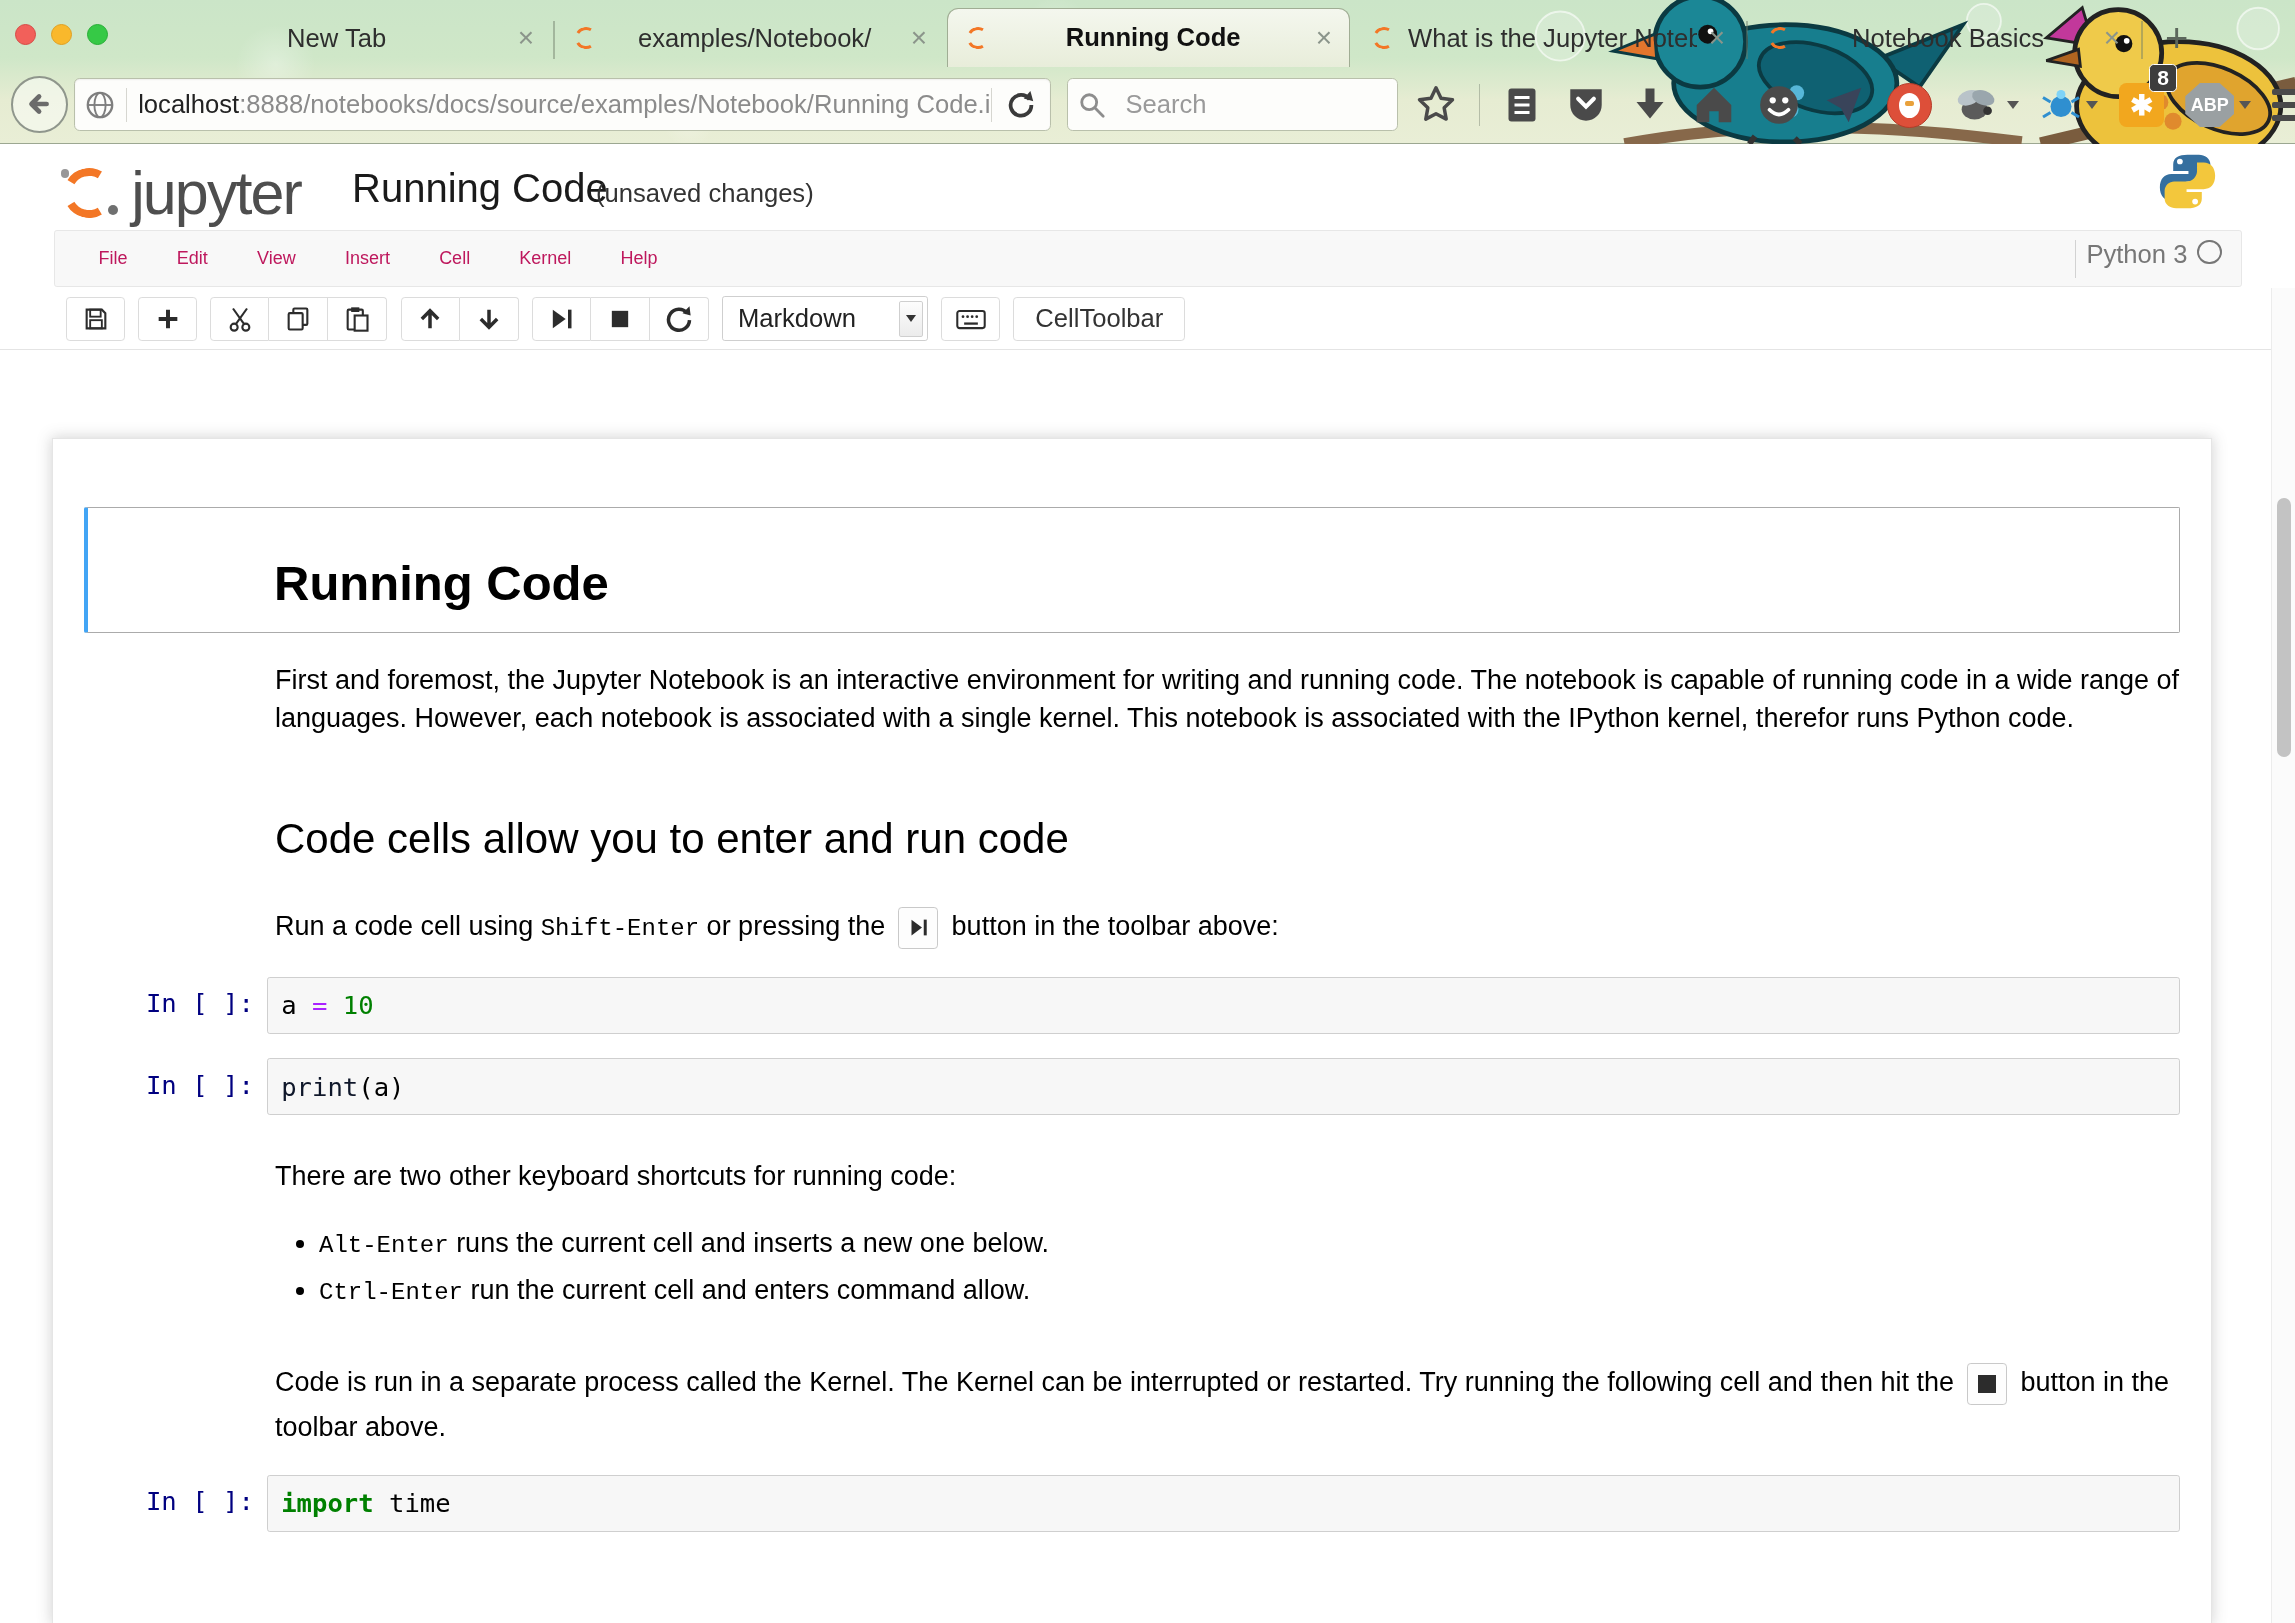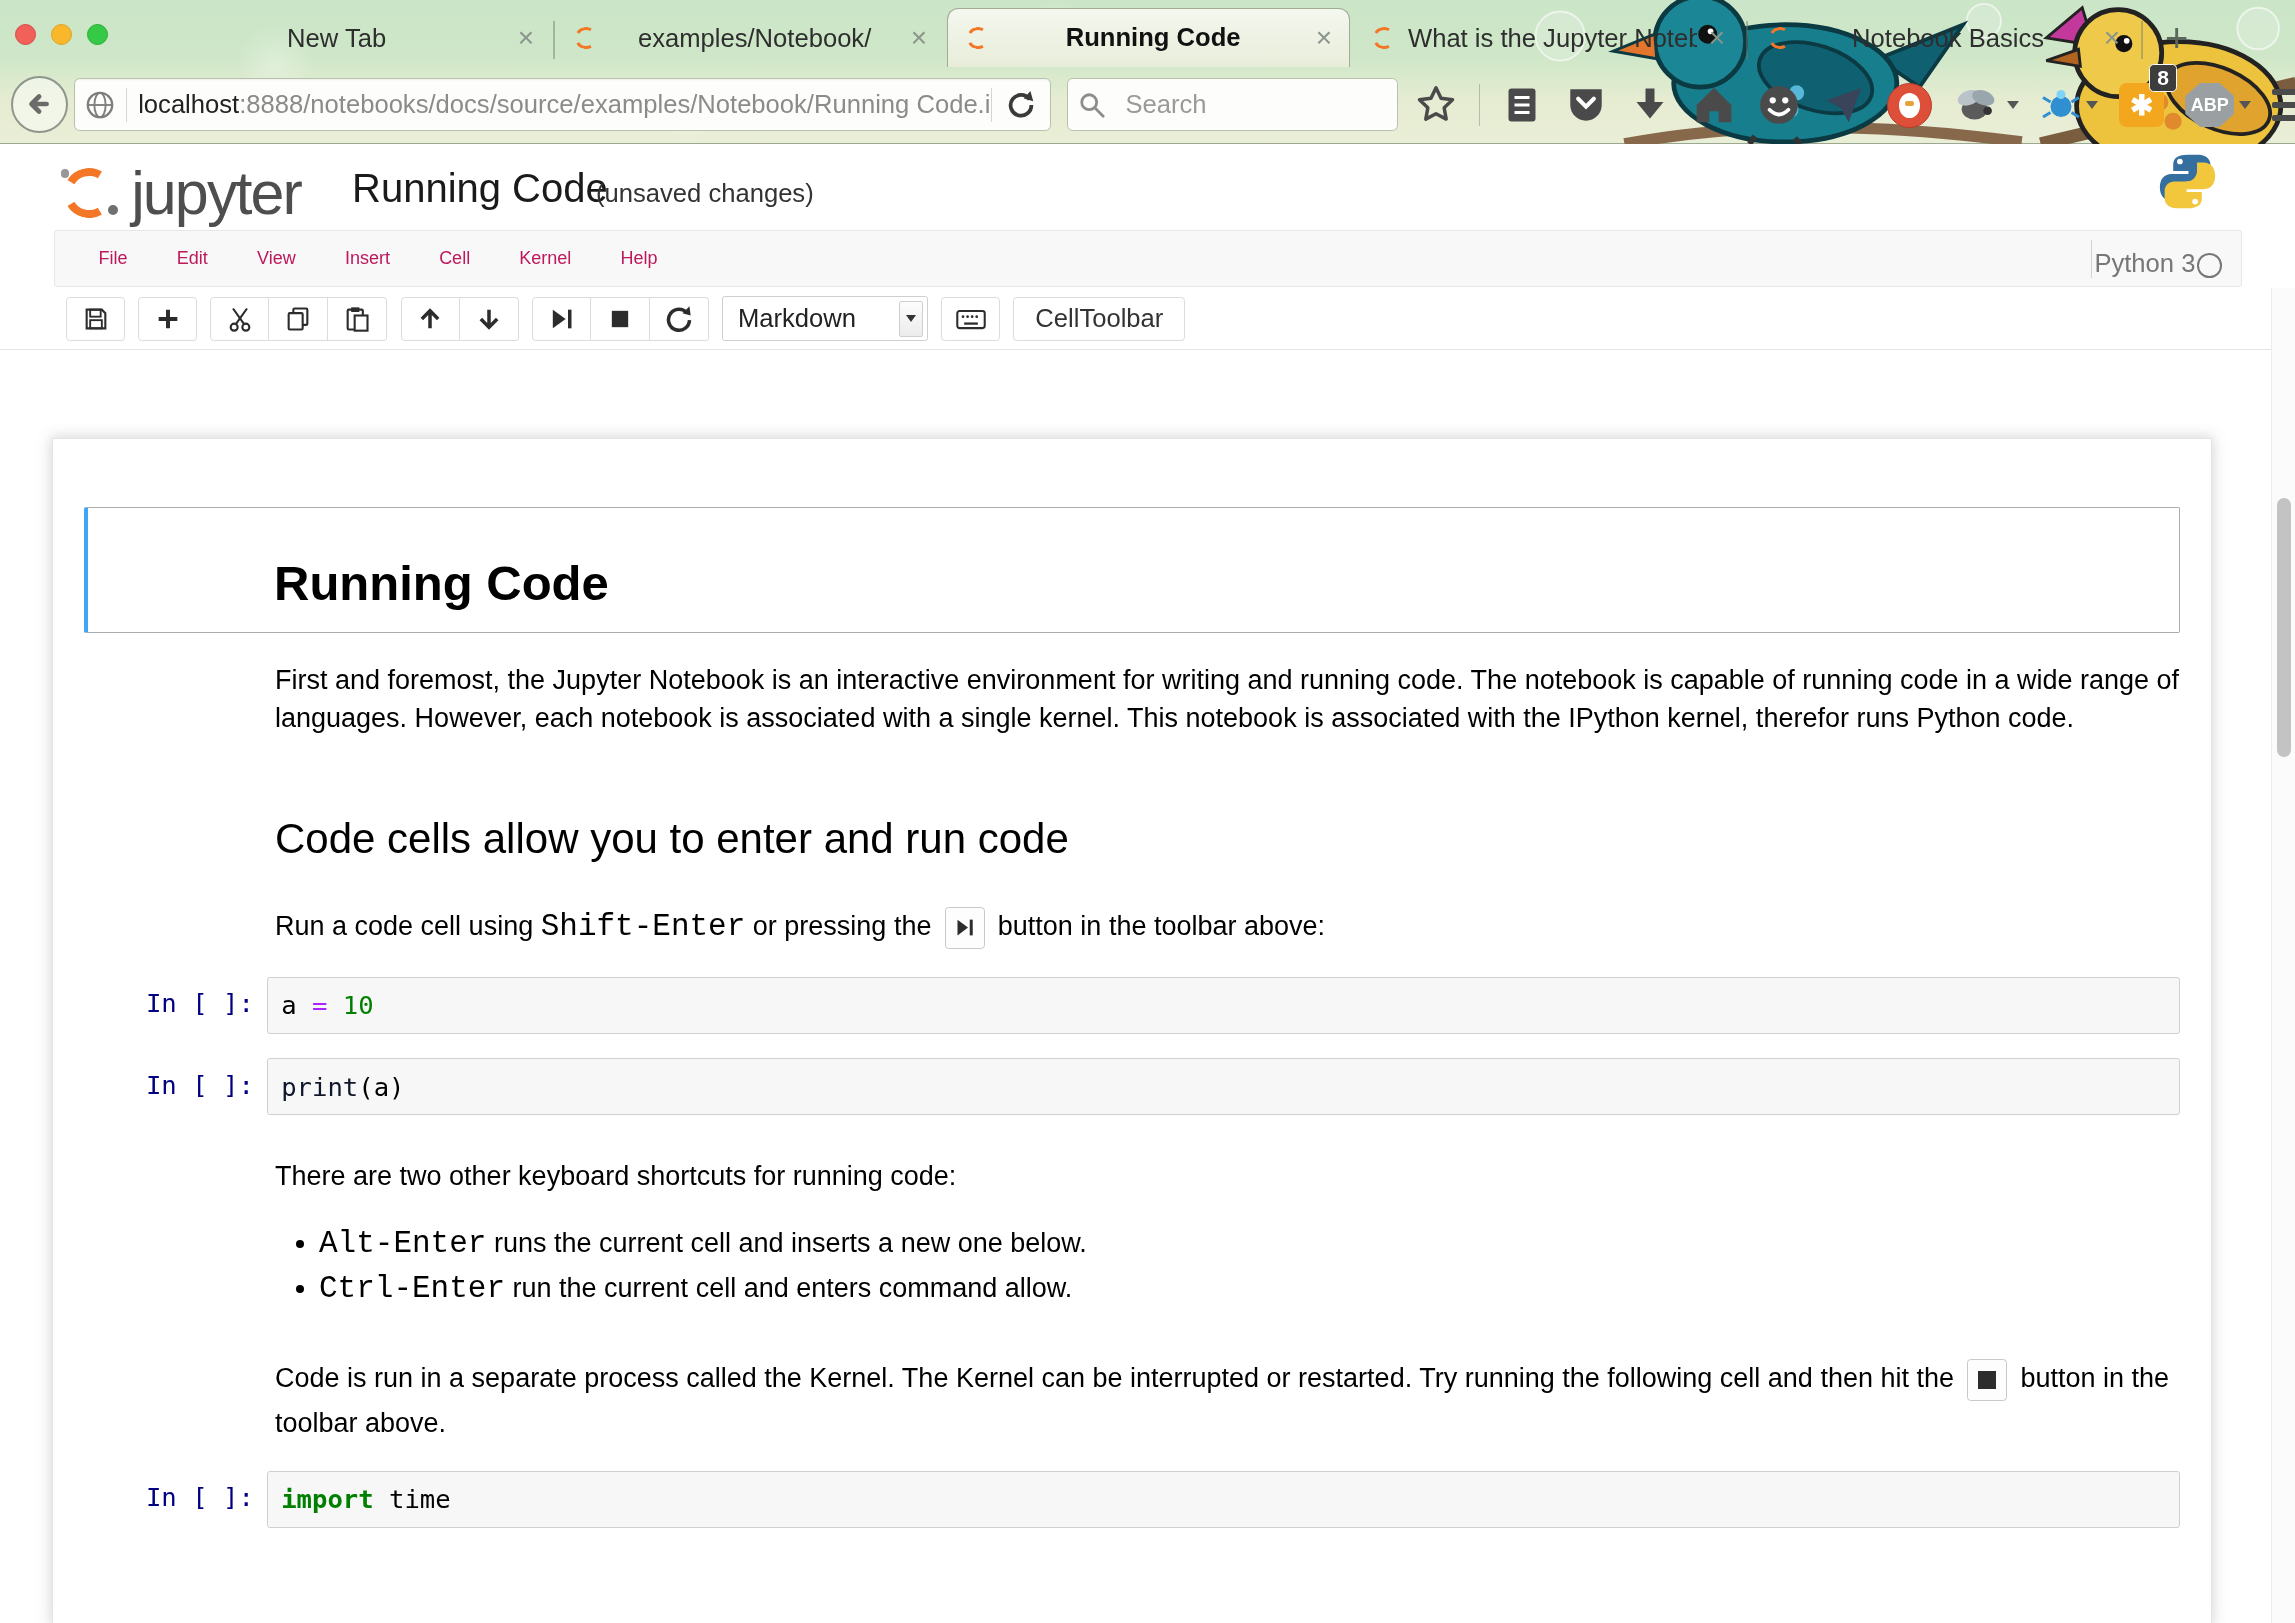--- a/index.html
+++ b/index.html
@@ -85,21 +85,21 @@
   .jword { font-size:61px; color:#4e4e4e; letter-spacing:-1.9px; margin-left:13.2px; font-weight:400; }
   .jp-title { position:absolute; left:352px; top:21px; font-size:40px; color:#1a1a1a; }
   .jp-status { position:absolute; left:596px; top:34px; font-size:25.6px; color:#333; }
   .pylogo { position:absolute; right:78px; top:5.7px; }
 
   .jp-menurow { padding:0 54px; }
   .jp-menubar { height:57px; background:#f8f8f8; border:0.9px solid #e7e7e7; border-radius:2.8px;
     display:flex; align-items:center; padding:0 19px; }
   .menu-item { font-size:18px; color:#be185d; padding:0 24.6px; }
   .menu-item:first-child { padding-left:24.6px; }
-  .menu-right { margin-left:auto; display:flex; align-items:flex-end; gap:2px; }
+  .menu-right { margin-left:auto; display:flex; align-items:flex-start; gap:10px; }
   .menu-vdiv { width:0.9px; height:38px; background:#d2d2d2; }
   .kernel-name { font-size:25.6px; color:#777; }
   .kernel-ind { width:24.6px; height:24.6px; border-radius:50%; border:2.8px solid #777; }
 
   .jp-toolbar { height:61px; display:flex; align-items:center; padding-left:66px; gap:13.2px;
     border-bottom:0.9px solid #e4e4e4; margin-top:1.9px; }
   .btn-group { display:flex; }
   .tbtn { width:59px; height:44px; background:#fff; border:0.9px solid #dcdcdc; display:flex;
     align-items:center; justify-content:center; }
   .btn-group .tbtn + .tbtn { border-left:none; }
@@ -120,21 +120,21 @@
   .nb-container { margin-left:52px; width:2160px; height:100%;
     box-shadow:0 0 13.2px 0.9px rgba(87,87,87,.25); border:0.9px solid #e5e5e5; border-bottom:none;
     padding:68px 0 0 31px; overflow:hidden; background:#fff; }
 
   .md-cell-selected { width:2096px; border:0.9px solid #ababab; border-left:4.7px solid #42a5f5;
     border-radius:1.9px; padding:7.6px 7.6px 7.6px 186px; background:#fff; }
   .md-cell-selected h1 { font-size:49px; font-weight:bold; color:#000; margin:42px 0 15px 0; line-height:1.05; }
 
   .md-block { margin-left:191px; width:1912px; font-size:27px; color:#000; line-height:38px; }
   h2.md-block { font-size:42px; font-weight:normal; color:#000; line-height:1.1; width:auto; }
-  .kbd { font-family:"Liberation Mono", monospace; font-size:31px; }
+  .kbd { font-family:"Liberation Mono", monospace; font-size:24px; }
   .inline-btn { display:inline-flex; align-items:center; justify-content:center; width:40px; height:42px;
     border:0.9px solid #c9c9c9; border-radius:3.8px; background:#fdfdfd; vertical-align:middle; margin:0 5.7px; }
 
   .cell-row { display:flex; width:2096px; }
   .prompt { flex:0 0 183px; text-align:right; padding-right:13.2px; font-family:"DejaVu Sans Mono", monospace;
     font-size:25.6px; color:#000080; padding-top:11.4px; white-space:nowrap; }
   .code-box { flex:1; background:#f7f7f7; border:0.9px solid #cfcfcf; border-radius:2.8px; padding:11.4px 13.2px;
     font-family:"DejaVu Sans Mono", monospace; font-size:25.6px; line-height:32px; color:#000; }
   .tk-keyword { color:#008000; font-weight:bold; }
   .tk-builtin { color:#0f172a; }

